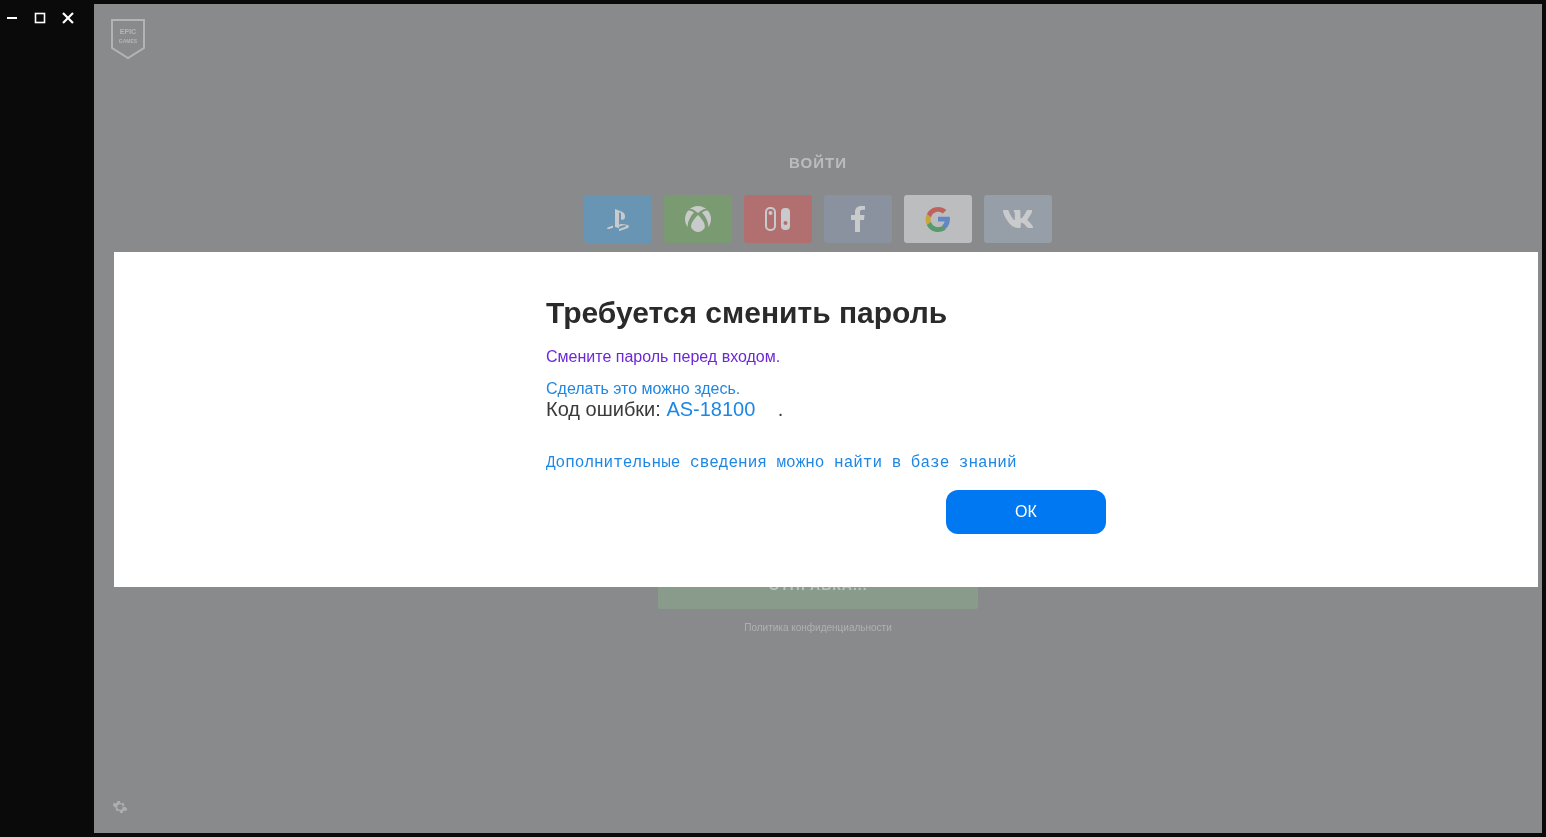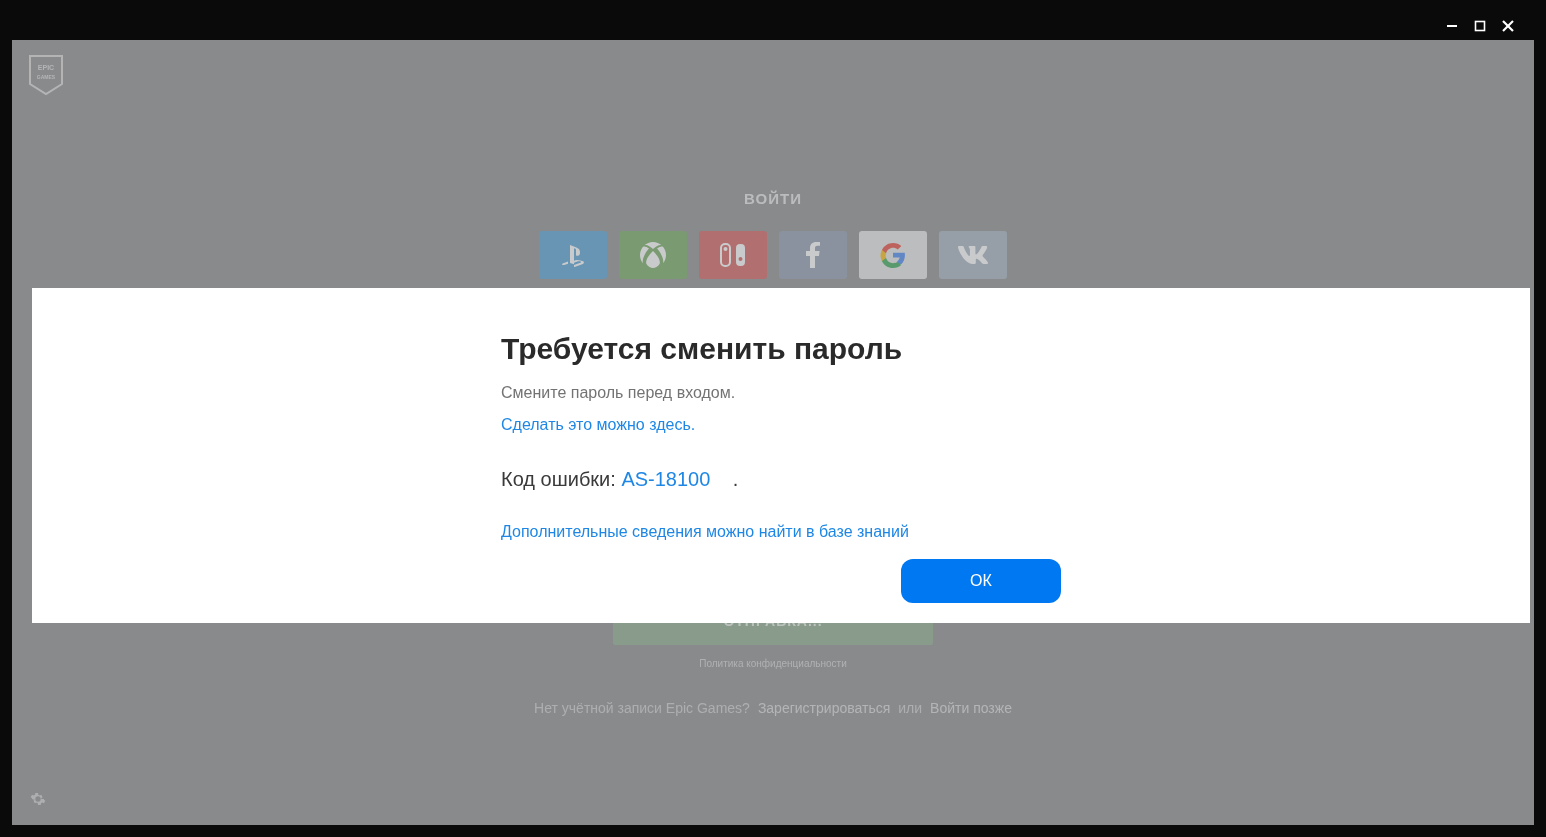--- a/index.html
+++ b/index.html
@@ -8,23 +8,23 @@
   height: 837px;
   background: #0a0a0a;
   font-family: -apple-system, BlinkMacSystemFont, "Segoe UI", Arial, sans-serif;
   position: relative;
   overflow: hidden;
 }
 .window-frame {
   width: 100%;
   height: 100%;
   background: #0a0a0a;
-  padding: 12px;
-  display: flex;
-  flex-direction: column;
+  padding: 4px;
+  display: flex;
+  flex-direction: row;
 }
 .titlebar {
   height: 28px;
   display: flex;
   justify-content: flex-end;
   align-items: center;
   gap: 12px;
   padding-right: 18px;
 }
 .win-btn {
@@ -147,43 +147,43 @@
   margin: 0 auto;
 }
 .modal-title {
   font-size: 30px;
   color: #2a2a2a;
   font-weight: 600;
   margin-bottom: 18px;
 }
 .modal-text {
   font-size: 16px;
-  color: #737373;
+  color: #6d28d9;
   margin-bottom: 14px;
 }
 .modal-link {
   color: #1e87e5;
   font-size: 16px;
-  margin-bottom: 34px;
   display: inline-block;
   cursor: pointer;
 }
 .error-line {
   font-size: 20px;
   color: #3a3a3a;
   margin-bottom: 32px;
 }
 .error-code {
   color: #1e87e5;
   cursor: pointer;
 }
 .kb-link {
   color: #1e87e5;
   font-size: 16px;
   cursor: pointer;
+  font-family: Liberation Mono, monospace;
 }
 .modal-actions {
   width: 560px;
   margin: 18px auto 0;
   display: flex;
   justify-content: flex-end;
 }
 .ok-btn {
   background: #0078f2;
   color: #fff;
@@ -279,26 +279,20 @@
           <svg width="30" height="18" viewBox="0 0 30 18" fill="#fff">
               <path d="M29 1.2c.2-.7 0-1.2-1-1.2h-3.2c-.8 0-1.2.4-1.4 1 0 0-1.7 4-4 6.6-.8.8-1.1 1-1.5 1-.2 0-.5-.3-.5-1V1.2c0-.8-.2-1.2-1-1.2h-5c-.5 0-.8.4-.8.7 0 .8 1.2 1 1.3 3.2v4.8c0 1-.2 1.2-.6 1.2-1.1 0-3.8-4-5.4-8.6C5.6.4 5.3 0 4.4 0H1.2C.3 0 0 .4 0 1c0 .9 1.1 5.2 5.2 10.9C8 15.8 11.9 18 15.4 18c2.1 0 2.4-.5 2.4-1.3v-2.9c0-.9.2-1.1.8-1.1.5 0 1.3.3 3.2 2.1 2.2 2.2 2.5 3.2 3.8 3.2h3.2c.9 0 1.3-.5 1.1-1.4-.3-.9-1.4-2.2-2.8-3.8-.8-.9-1.9-1.9-2.3-2.4-.5-.6-.3-.9 0-1.5 0 0 4-5.6 4.4-7.5z"></path>
             </svg>
         </div>
       </div>
     </div>
 
     <div class="submit-btn dimmed">ОТПРАВКА...</div>
     <div class="privacy-link dimmed">Политика конфиденциальности</div>
 
-    <div class="footer-line dimmed">
-      <span class="muted">Нет учётной записи Epic Games?</span>
-      <span class="link">Зарегистрироваться</span>
-      <span class="muted">или</span>
-      <span class="link">Войти позже</span>
-    </div>
 
     <div class="modal">
       <div class="modal-inner">
         <div class="modal-title">Требуется сменить пароль</div>
         <div class="modal-text">Смените пароль перед входом.</div>
         <span class="modal-link">Сделать это можно здесь.</span>
         <div class="error-line">
           <span>Код ошибки:</span>
           <span> </span>
           <span class="error-code">AS-18100</span>

